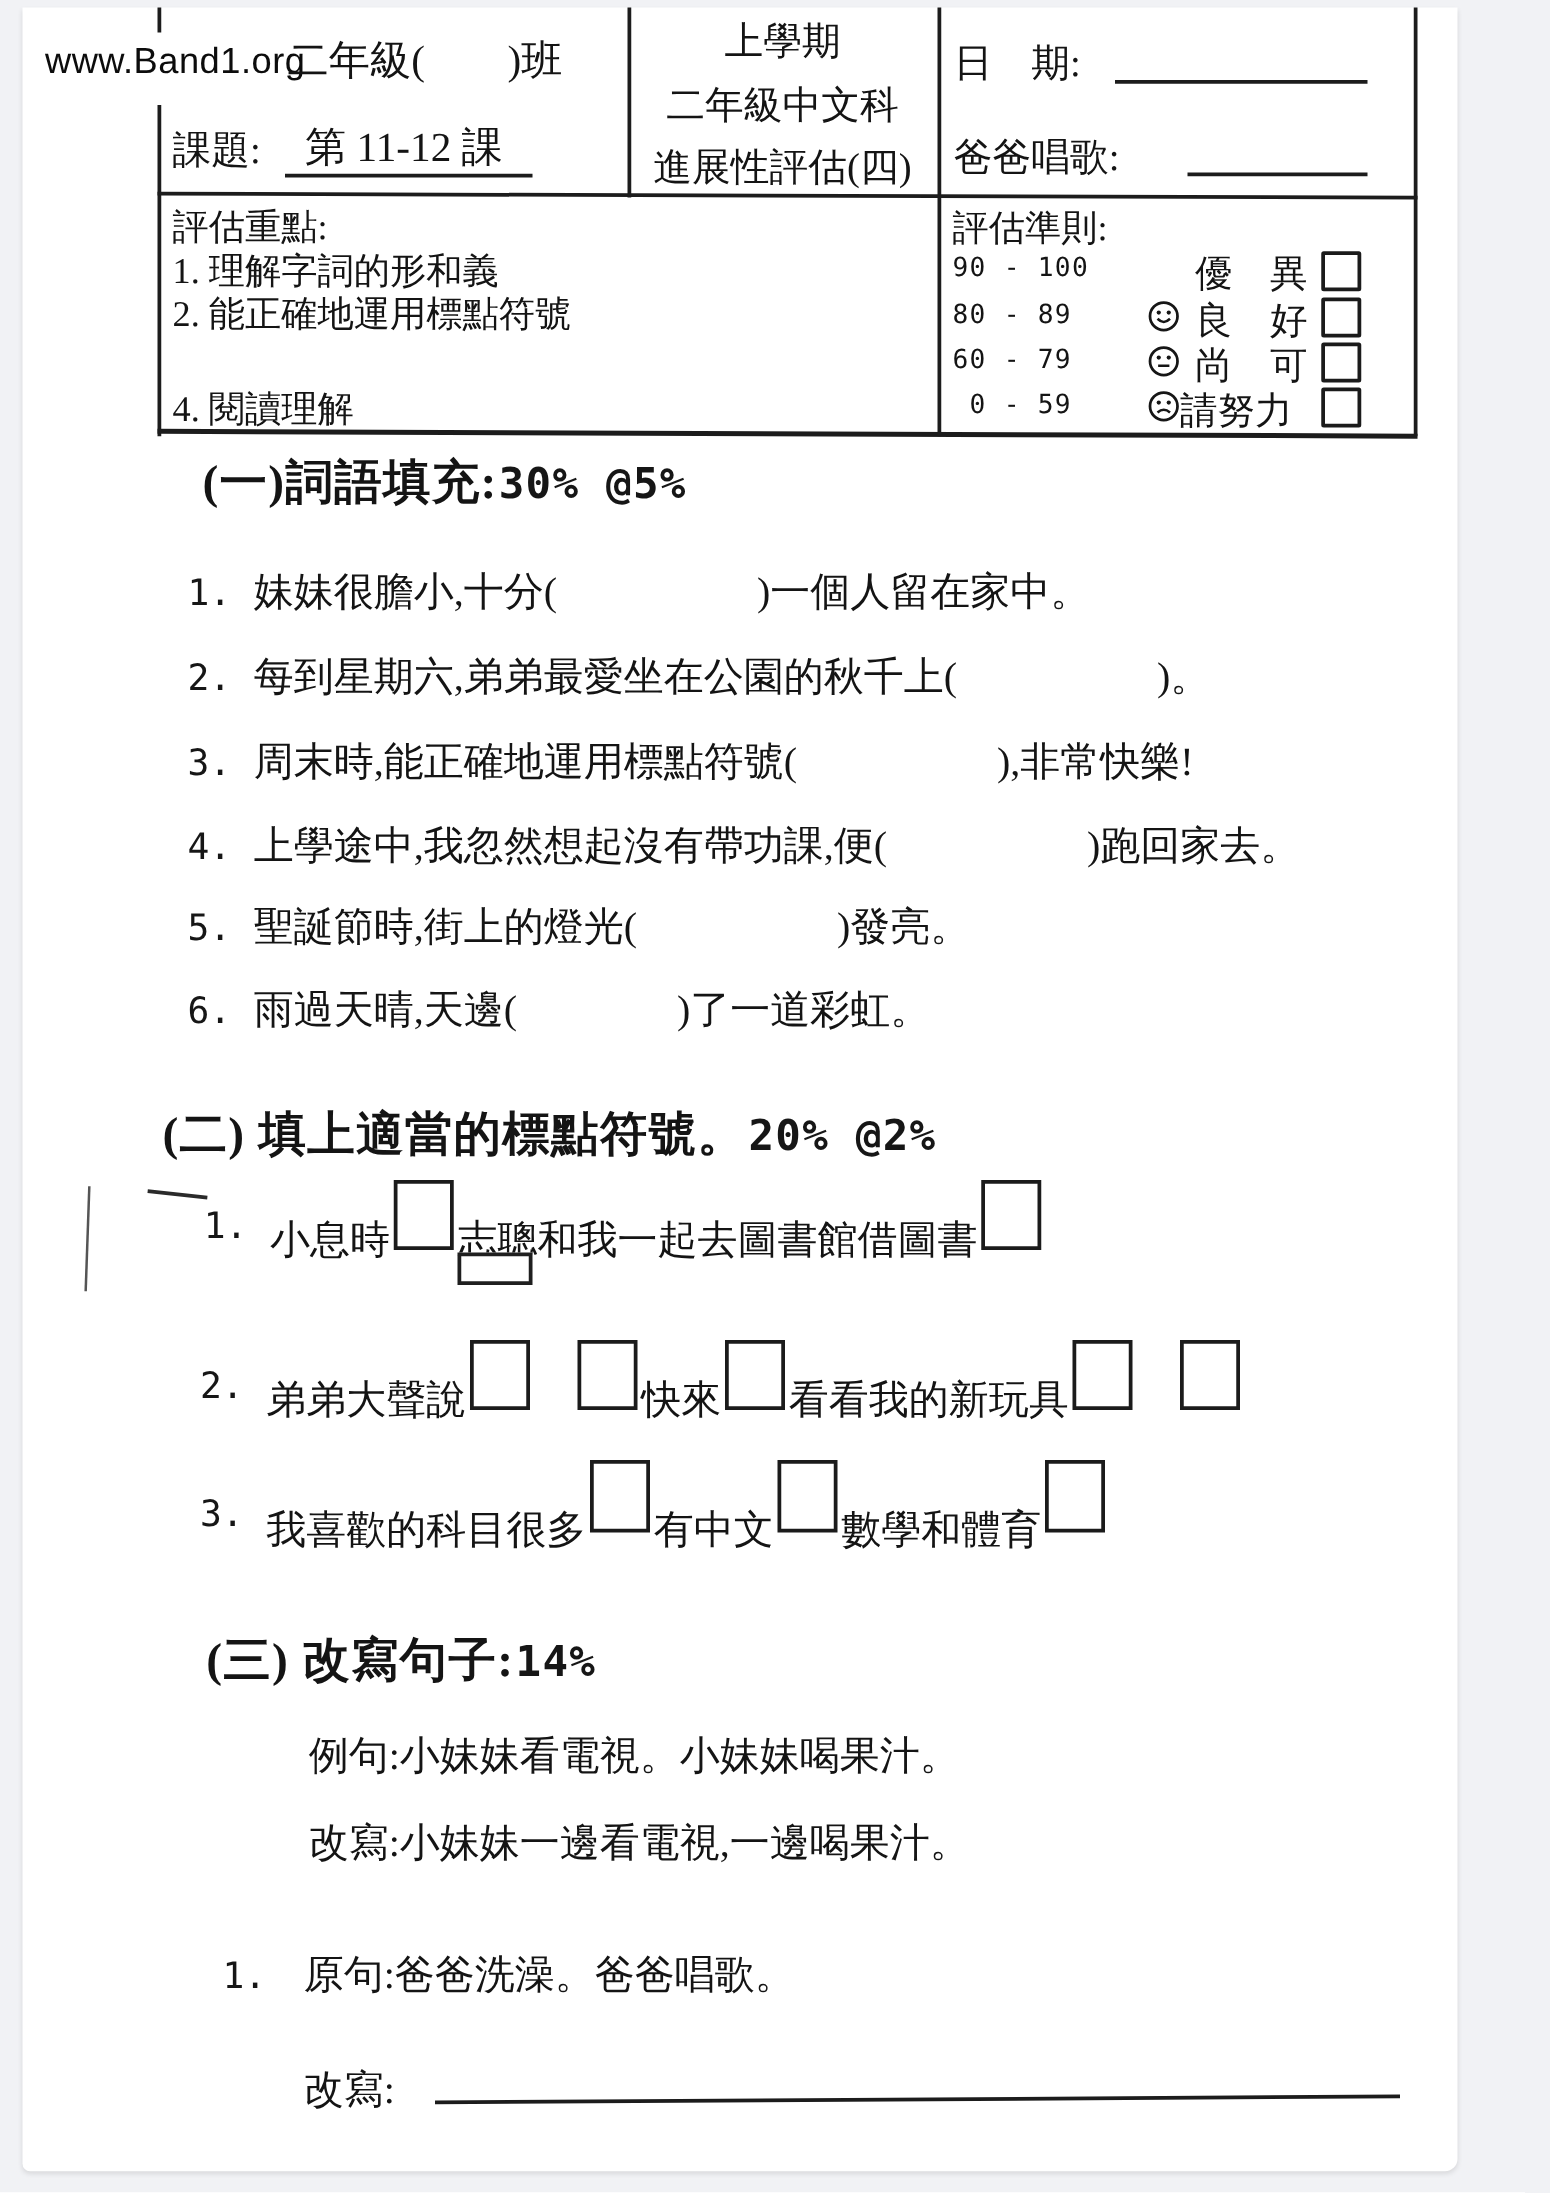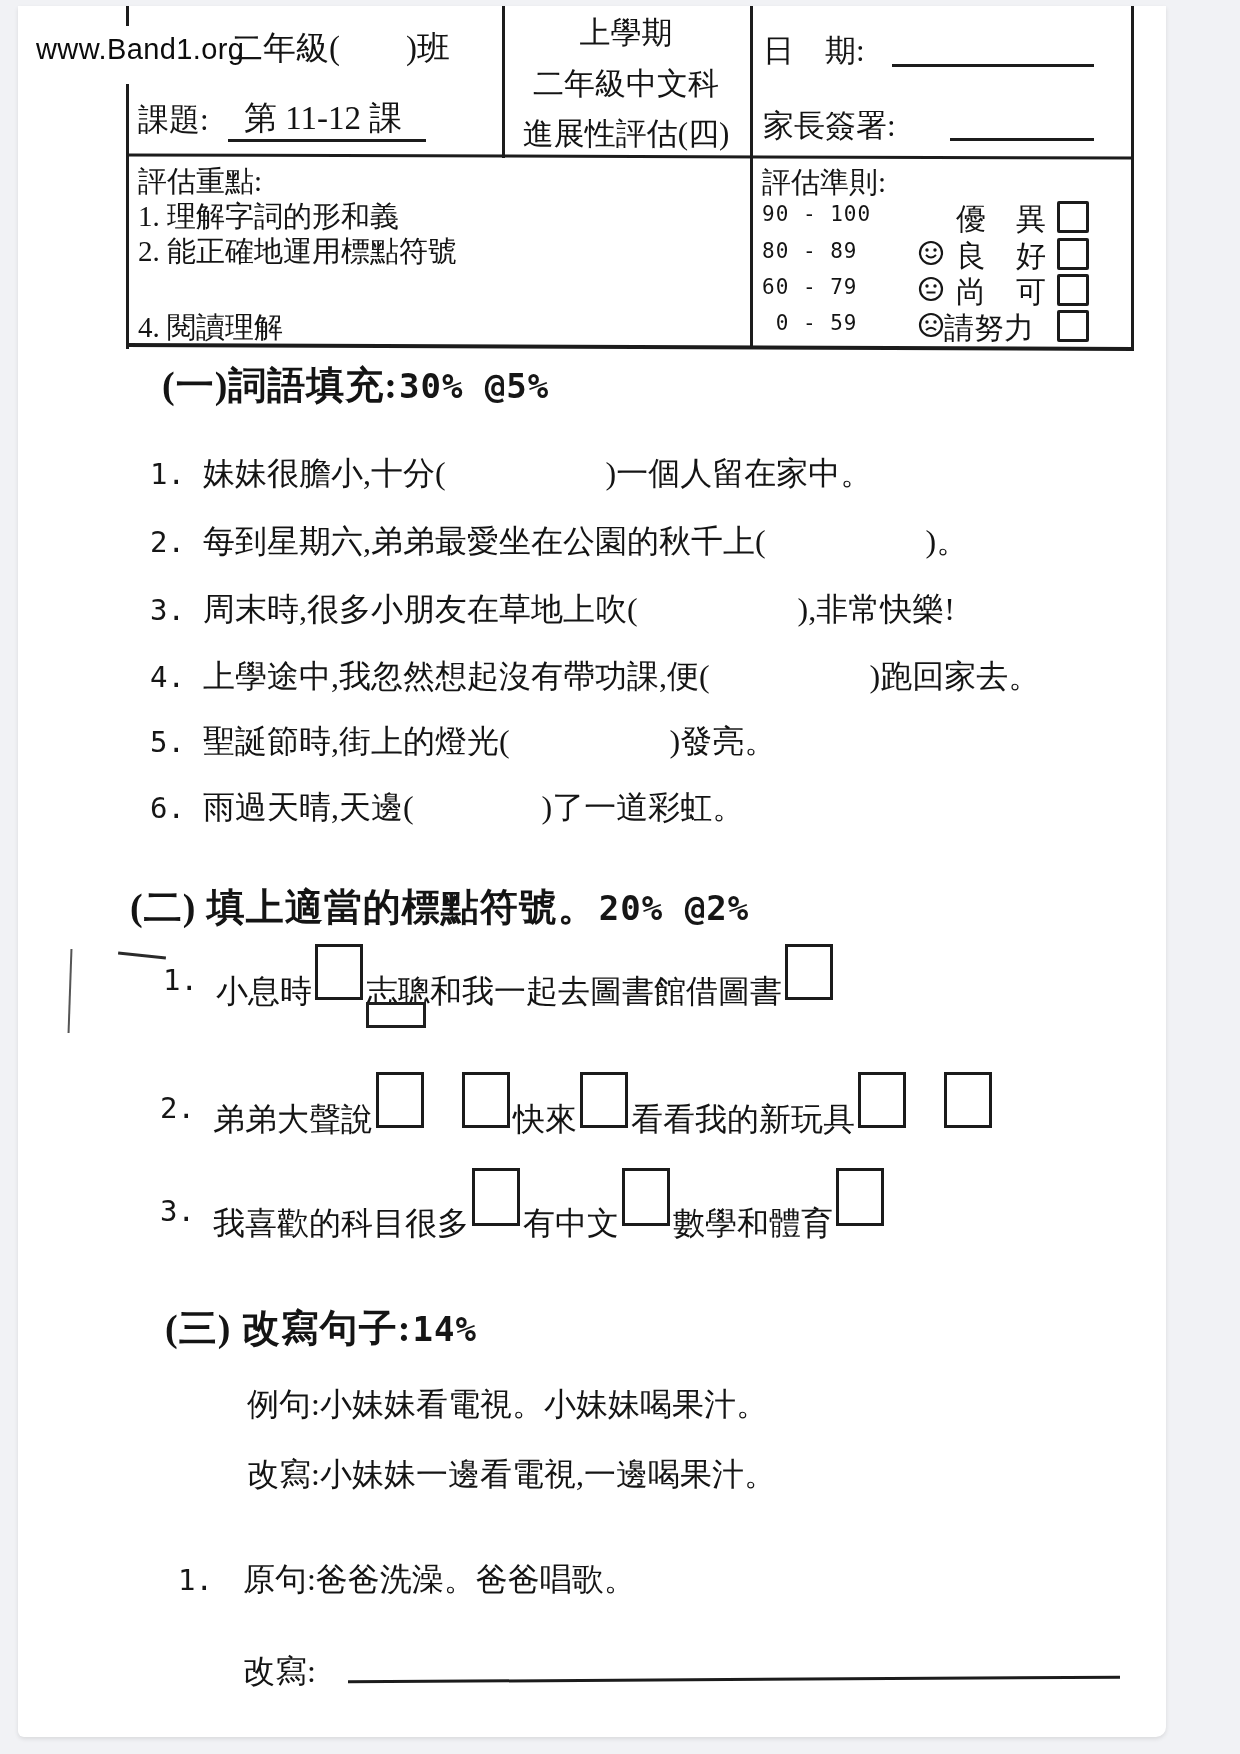--- a/index.html
+++ b/index.html
@@ -74,21 +74,21 @@
   <div class="abs cjk topic-label" style="left:138px; top:99px;">課題:</div>
   <div class="abs cjk topic-value" style="left:244px; top:96px;">第 11-12 課</div>
   <div class="ink-line" style="left:228px; top:139px; width:198px; height:3px;"></div>
 
   <div class="abs cjk title-line" style="left:502px; top:12px; width:248px; text-align:center;">上學期</div>
   <div class="abs cjk title-line" style="left:502px; top:113px; width:248px; text-align:center;">進展性評估(四)</div>
   <div class="abs cjk title-line" style="left:502px; top:63px; width:248px; text-align:center;">二年級中文科</div>
 
   <div class="abs cjk date-label" style="left:763px; top:30px;">日　期:</div>
   <div class="ink-line" style="left:892px; top:64px; width:202px; height:3px;"></div>
-  <div class="abs cjk date-label" style="left:763px; top:105px;">家長簽署:</div>
+  <div class="abs cjk date-label" style="left:763px; top:105px;">爸爸唱歌:</div>
   <div class="ink-line" style="left:950px; top:138px; width:144px; height:3px;"></div>
 
   <div class="abs cjk focus-text" style="left:138px; top:162px;">評估重點:</div>
   <div class="abs cjk focus-text" style="left:138px; top:197px;">1. 理解字詞的形和義</div>
   <div class="abs cjk focus-text" style="left:138px; top:232px;">2. 能正確地運用標點符號</div>
   <div class="abs cjk focus-text" style="left:138px; top:308px;">4. 閱讀理解</div>
 
   <div class="abs cjk crit-title" style="left:762px; top:163px;">評估準則:</div>
 
   <div class="abs cjk crit-range mono" style="left:762px; top:202px;">90 - 100</div>
@@ -138,21 +138,21 @@
   <div class="q-row" style="left:150px; top:452px;">
     <span class="q-num">1.</span>
     <span class="q-text cjk">妹妹很膽小,十分(　　　　　)一個人留在家中。</span>
   </div>
   <div class="q-row" style="left:150px; top:520px;">
     <span class="q-num">2.</span>
     <span class="q-text cjk">每到星期六,弟弟最愛坐在公園的秋千上(　　　　　)。</span>
   </div>
   <div class="q-row" style="left:150px; top:588px;">
     <span class="q-num">3.</span>
-    <span class="q-text cjk">周末時,很多小朋友在草地上吹(　　　　　),非常快樂!</span>
+    <span class="q-text cjk">周末時,能正確地運用標點符號(　　　　　),非常快樂!</span>
   </div>
   <div class="q-row" style="left:150px; top:655px;">
     <span class="q-num">4.</span>
     <span class="q-text cjk">上學途中,我忽然想起沒有帶功課,便(　　　　　)跑回家去。</span>
   </div>
   <div class="q-row" style="left:150px; top:720px;">
     <span class="q-num">5.</span>
     <span class="q-text cjk">聖誕節時,街上的燈光(　　　　　)發亮。</span>
   </div>
   <div class="q-row" style="left:150px; top:786px;">

